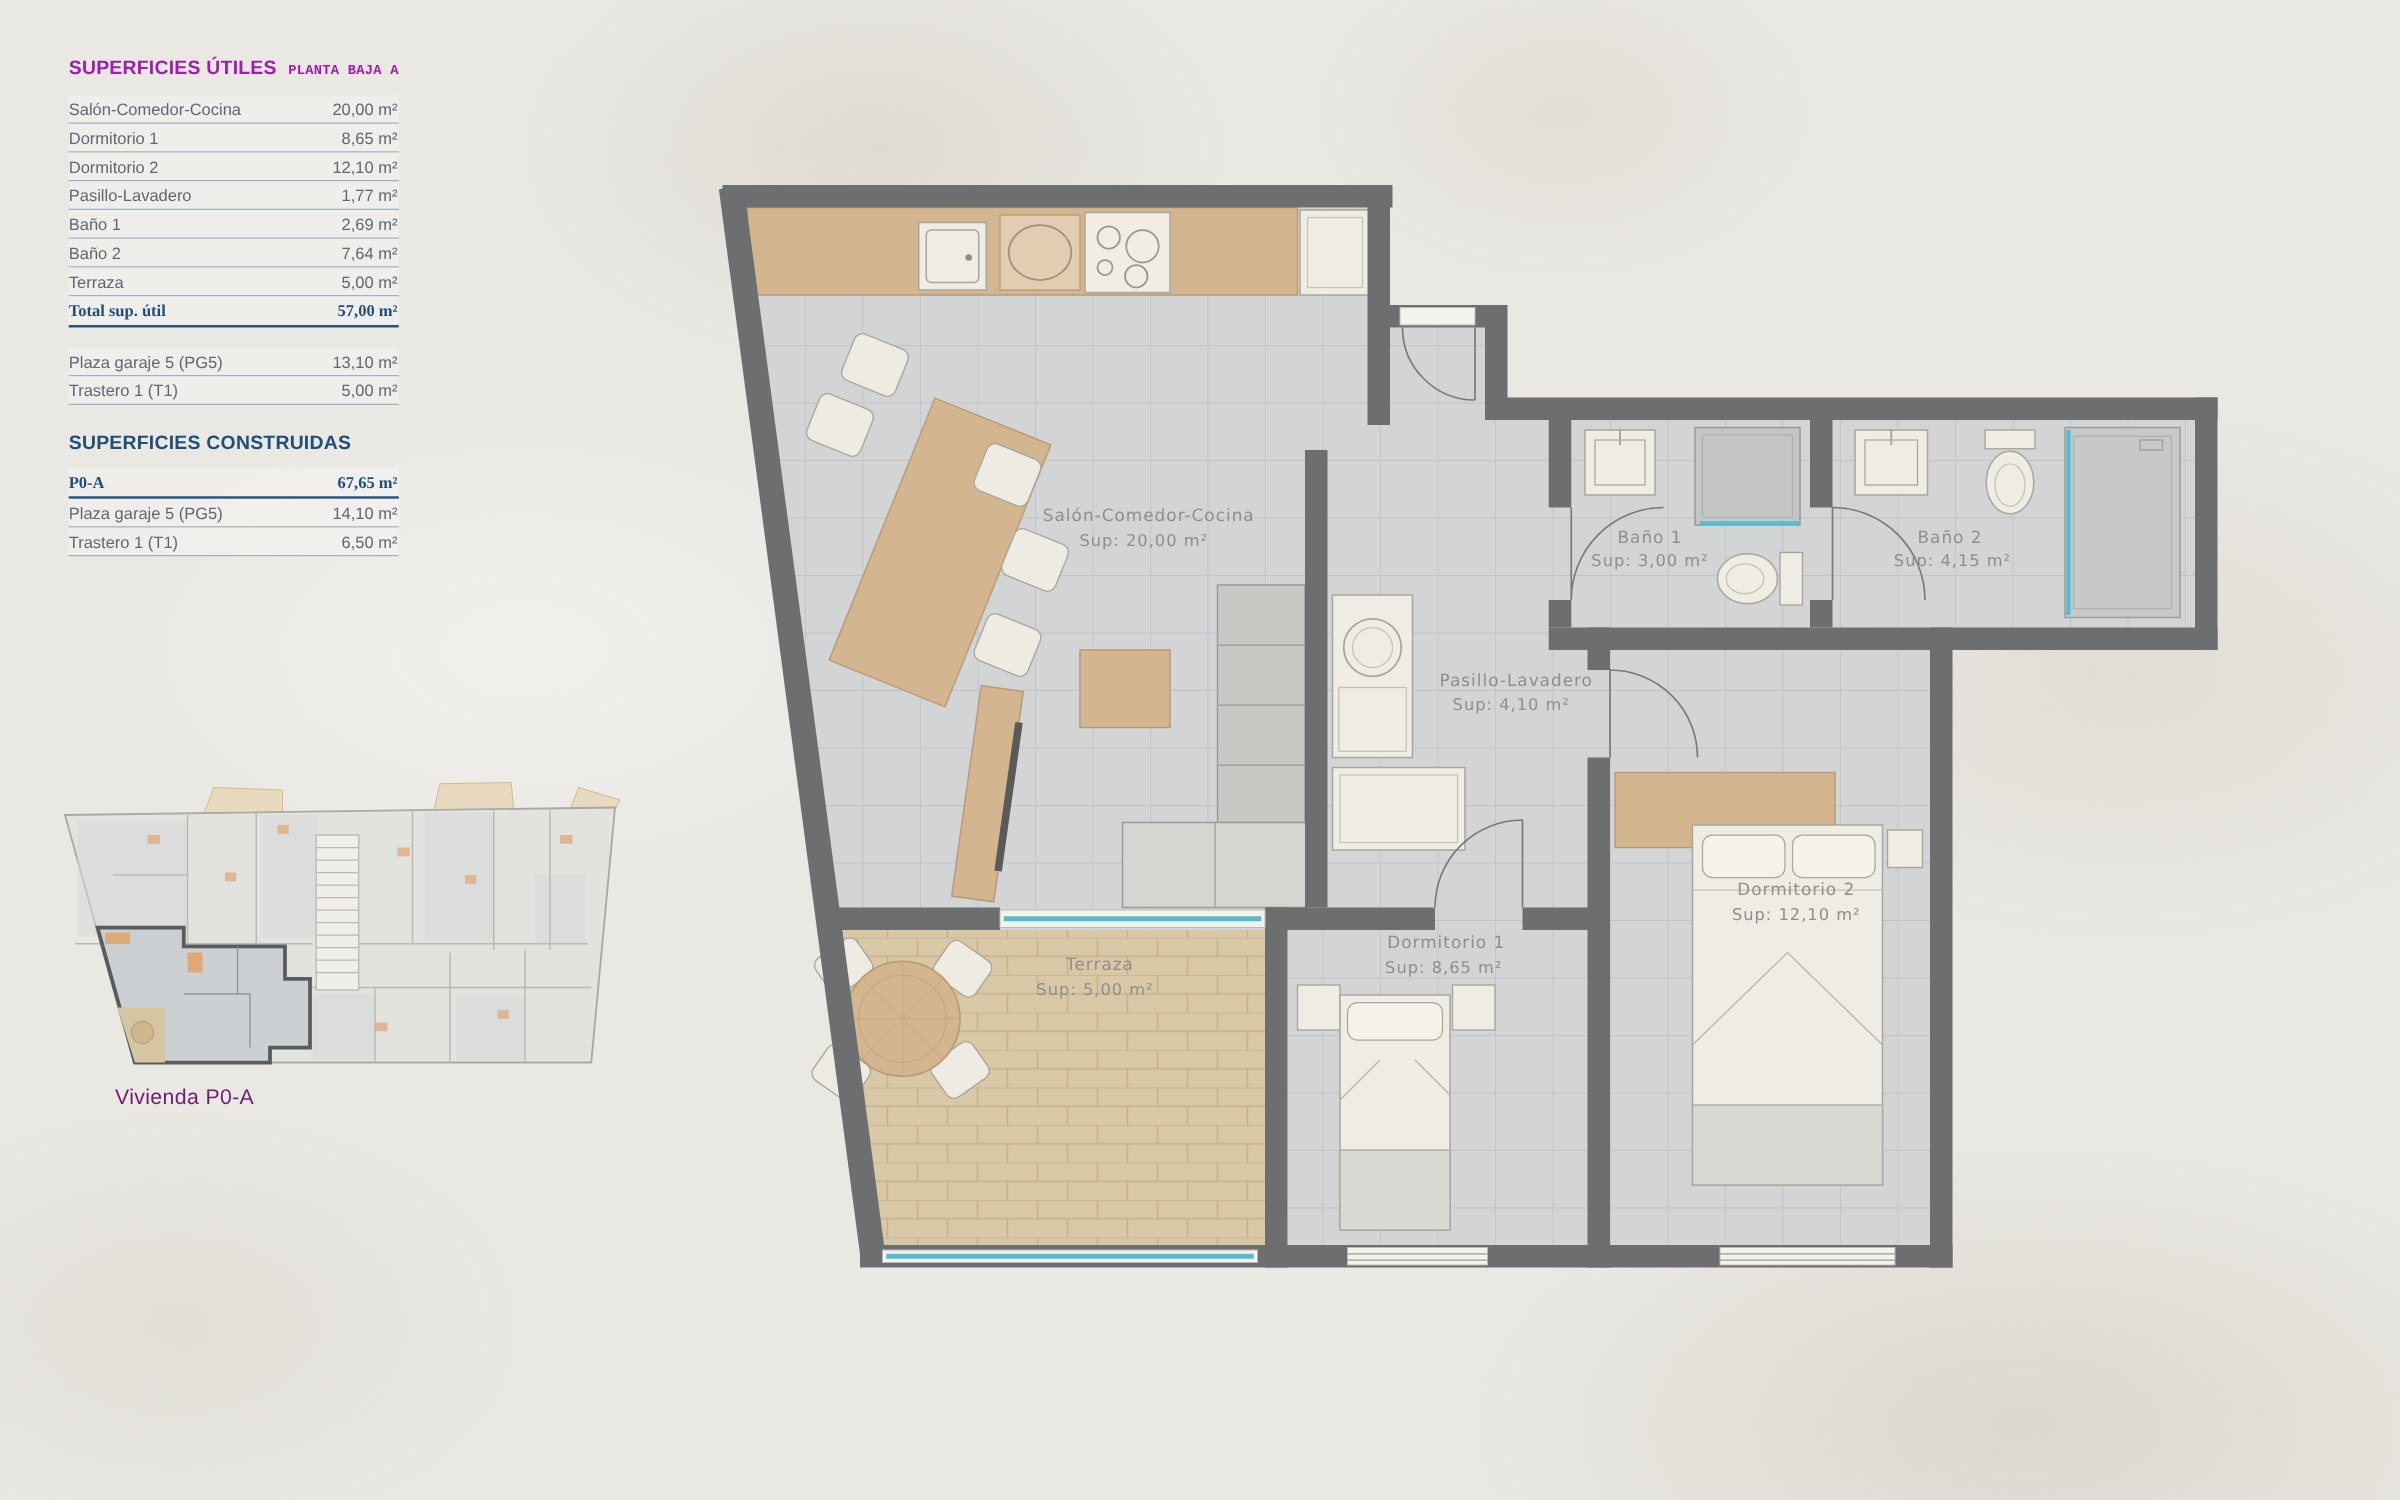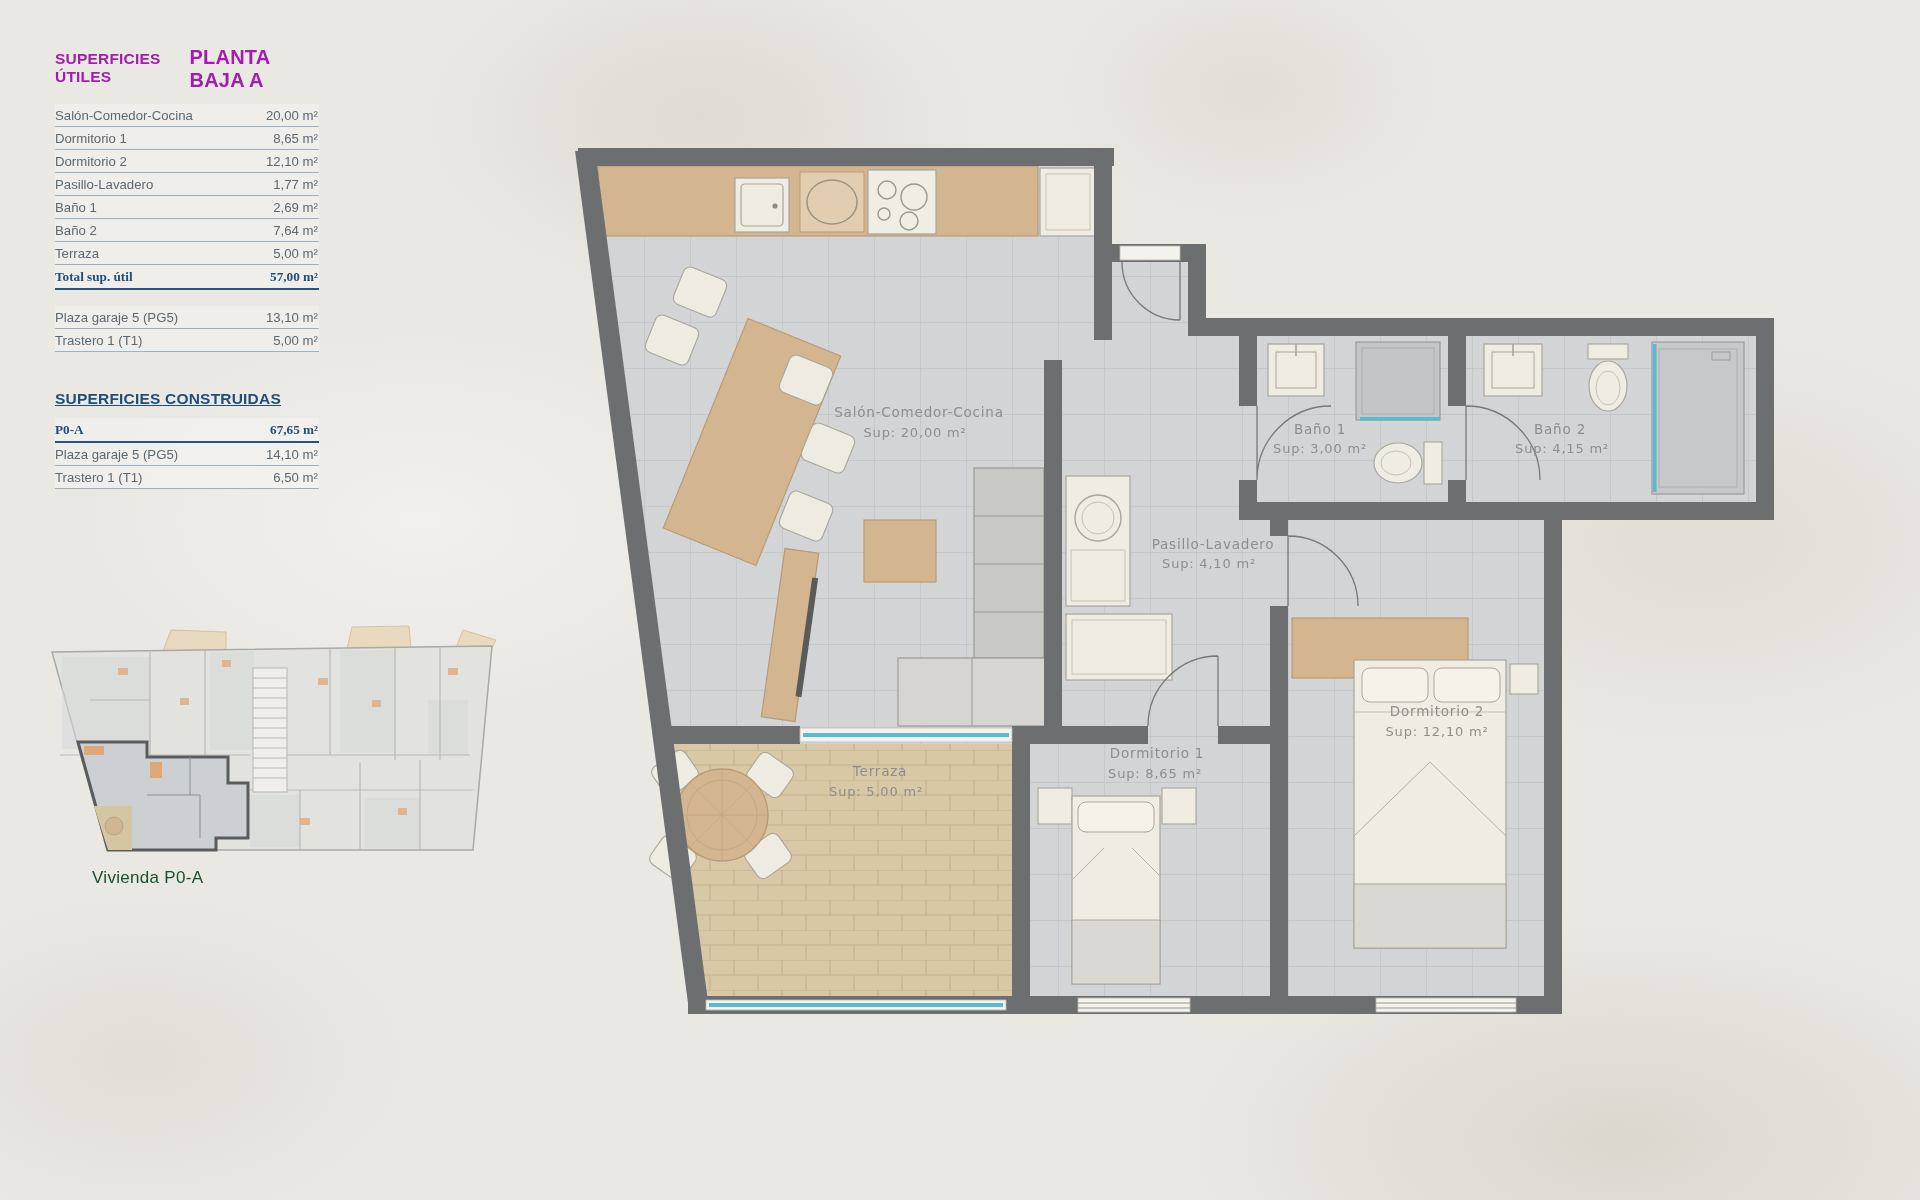--- a/index.html
+++ b/index.html
@@ -11,31 +11,31 @@
       radial-gradient(300px 200px at 1250px 90px, rgba(208,202,192,.32), transparent 70%),
       radial-gradient(520px 320px at 1700px 540px, rgba(205,199,188,.32), transparent 70%),
       radial-gradient(650px 330px at 1620px 1140px, rgba(199,193,181,.42), transparent 70%),
       radial-gradient(420px 260px at 140px 1060px, rgba(206,201,191,.30), transparent 70%),
       radial-gradient(500px 280px at 420px 520px, rgba(255,255,255,.35), transparent 70%),
       #eae8e3;
   }
   .panel{position:absolute;left:55px;top:46px;width:264px;}
   .titles{display:flex;justify-content:space-between;align-items:baseline;
           color:#a21caf;font-weight:bold;font-size:15.5px;letter-spacing:.2px;}
-  .titles .fl{font-size:20px;}
+  .titles .fl{font-size:11px;font-family:Liberation Mono, monospace;}
   .tbl{margin-top:12px;}
   .row{display:flex;justify-content:space-between;align-items:flex-end;
        padding:4px 1px 3px 0;border-bottom:1px solid #9db1c4;
        font-size:13.2px;color:#5c6872;background:rgba(255,255,255,.28);}
   .row .rv{white-space:nowrap;margin-left:48px;}
   .row.total{color:#1f4e79;font-weight:bold;border-bottom:2.5px solid #27547e;font-family:Liberation Serif, serif;}
   .annex{margin-top:16px;}
-  .h2{margin-top:38px;color:#1f4e79;font-weight:bold;font-size:15.5px;letter-spacing:.2px;text-decoration:underline;}
+  .h2{margin-top:22px;color:#1f4e79;font-weight:bold;font-size:15.5px;letter-spacing:.2px;}
   .tbl2{margin-top:10px;}
-  .caption{position:absolute;left:92px;top:868px;color:#14532d;font-size:17px;letter-spacing:.3px;}
+  .caption{position:absolute;left:92px;top:868px;color:#701a75;font-size:17px;letter-spacing:.3px;}
   .mini{position:absolute;left:40px;top:615px;}
   .plan-svg{position:absolute;left:0;top:0;}
   .rlabel,.rsup{font-family:"DejaVu Sans",sans-serif;fill:#8e8e8b;font-size:13.5px;letter-spacing:.8px;}
   .rsup{font-size:13px;}
 </style>
 </head>
 <body>
 
 <div class="panel">
   <div class="titles">

